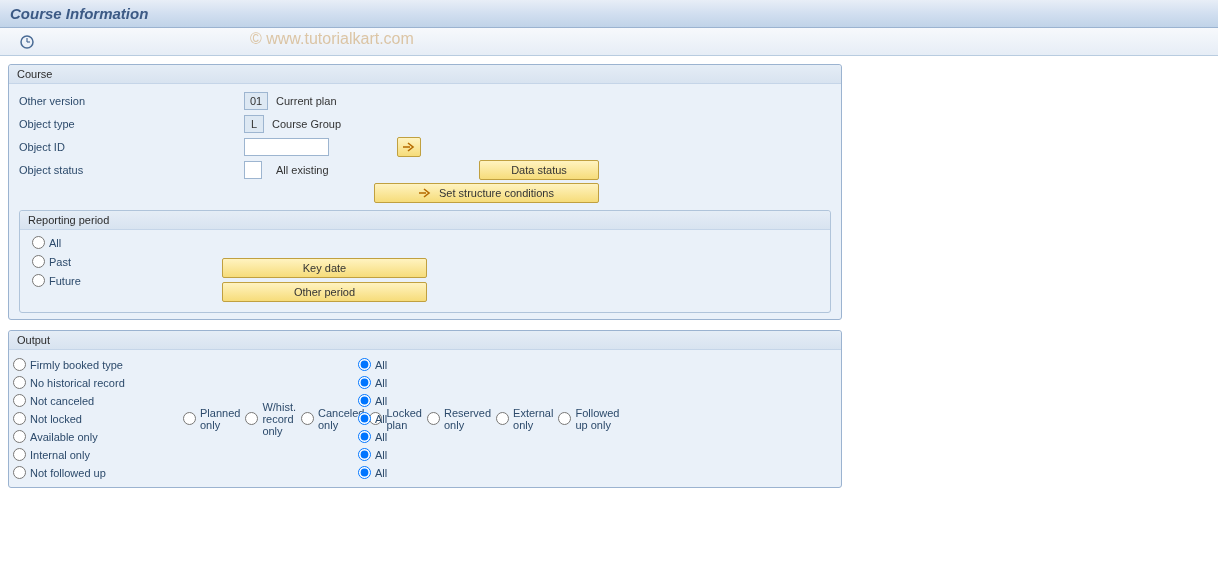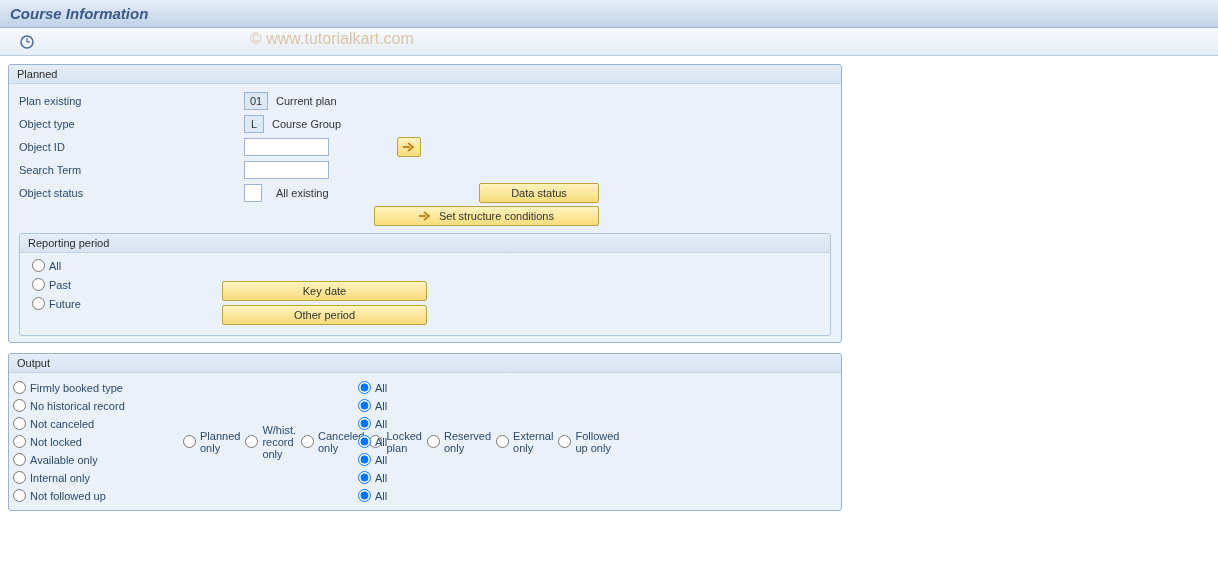--- a/index.html
+++ b/index.html
@@ -170,49 +170,45 @@
       <line x1="8" y1="8" x2="8" y2="4" stroke="#4a6b95" stroke-width="1.2"></line>
       <line x1="8" y1="8" x2="11" y2="8" stroke="#4a6b95" stroke-width="1.2"></line>
     </svg>
   </span>
   <span class="watermark">© www.tutorialkart.com</span>
 </div>
 
 <div class="content">
 
   <div class="group-box">
-    <div class="group-title">Planned</div>
+    <div class="group-title">Course</div>
     <div class="group-body">
 
       <div class="form-row">
-        <div class="label-col">Plan existing</div>
+        <div class="label-col">Other version</div>
         <input class="text-field readonly-field short-field" readonly="" value="01" style="">
         <span class="desc-text">Current plan</span>
       </div>
 
       <div class="form-row">
         <div class="label-col">Object type</div>
         <input class="text-field readonly-field short-field" style="width: 20px;" readonly="" value="L">
         <span class="desc-text">Course Group</span>
       </div>
 
       <div class="form-row">
         <div class="label-col">Object ID</div>
         <input class="text-field med-field" value="" style="">
         <span class="icon-button">
           <svg width="12" height="10" viewBox="0 0 12 10">
               <path d="M0 5 L7 5 M5 1 L10 5 L5 9" stroke="#b56a00" stroke-width="1.6" fill="none"></path>
             </svg>
         </span>
       </div>
 
-      <div class="form-row">
-        <div class="label-col">Search Term</div>
-        <input class="text-field med-field" value="" style="">
-      </div>
 
       <div class="form-row rel-row">
         <div class="label-col">Object status</div>
         <input class="text-field tiny-field" value="" style="">
         <span class="desc-text" style="margin-left:14px;text-align:center;">All existing</span>
         <span class="wide-button btn-data-status">Data status</span>
       </div>
 
       <div class="form-row rel-row">
         <span class="wide-button btn-row2 btn-struct">

